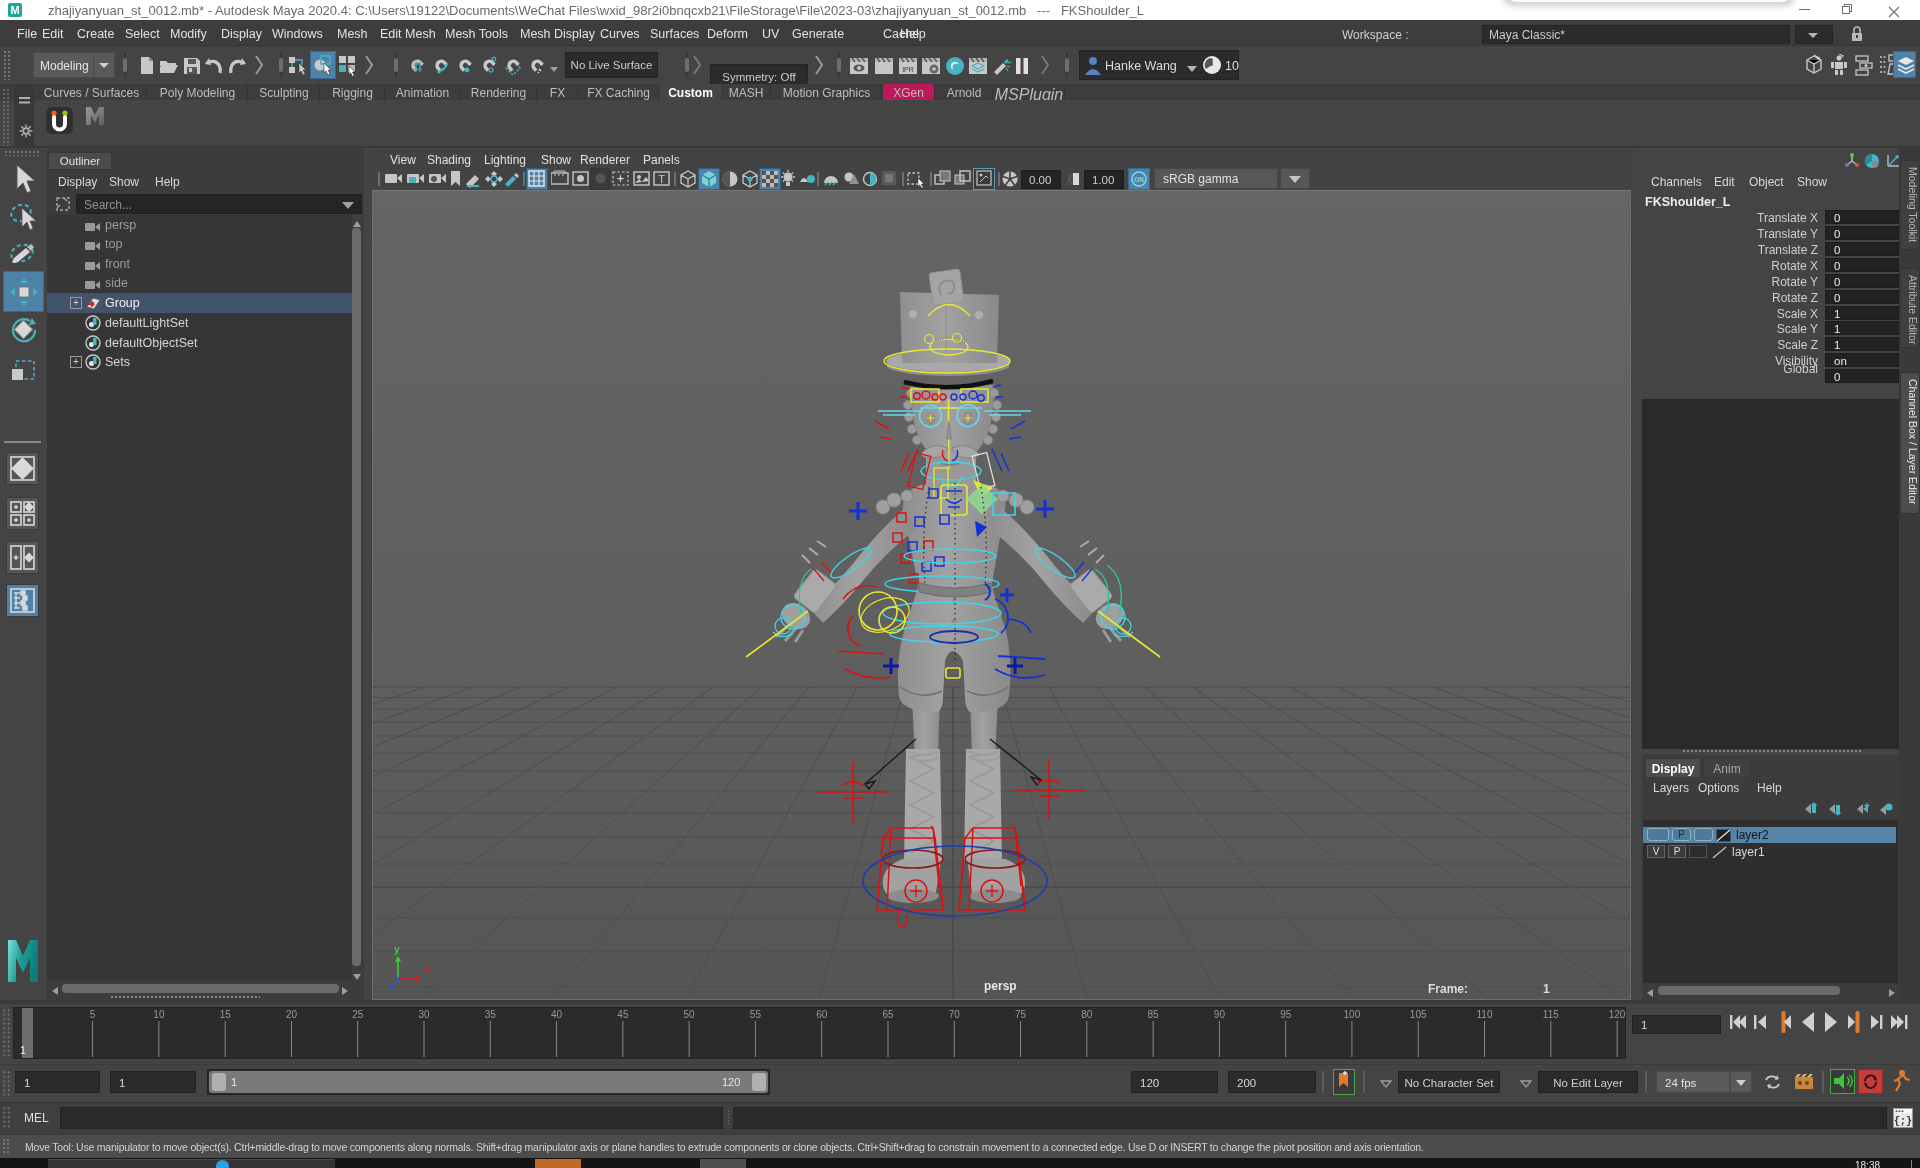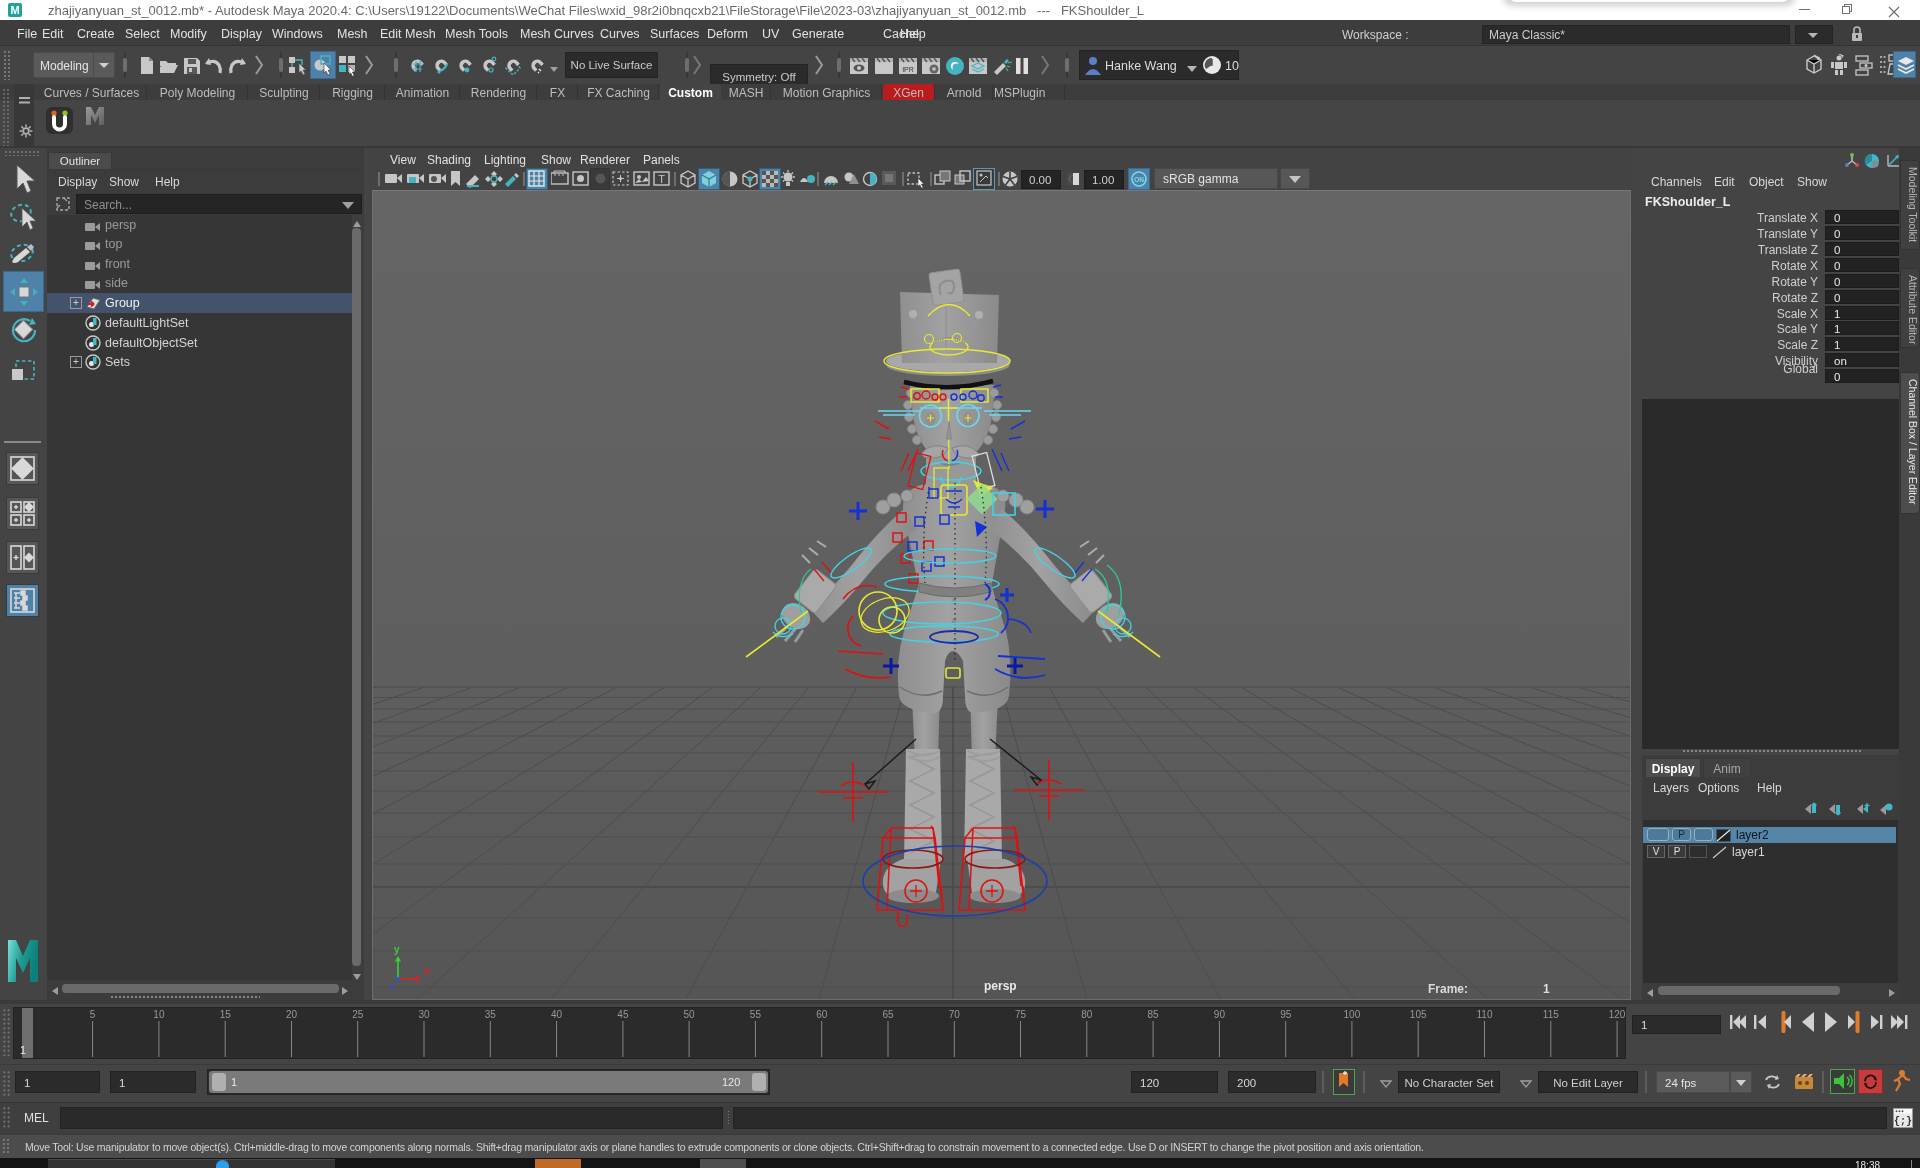--- a/index.html
+++ b/index.html
@@ -26,21 +26,21 @@
 <div class="mitem" style="left:17px;top:27px;">File</div>
 <div class="mitem" style="left:42px;top:27px;">Edit</div>
 <div class="mitem" style="left:77px;top:27px;">Create</div>
 <div class="mitem" style="left:125px;top:27px;">Select</div>
 <div class="mitem" style="left:170px;top:27px;">Modify</div>
 <div class="mitem" style="left:221px;top:27px;">Display</div>
 <div class="mitem" style="left:272px;top:27px;">Windows</div>
 <div class="mitem" style="left:337px;top:27px;">Mesh</div>
 <div class="mitem" style="left:380px;top:27px;">Edit Mesh</div>
 <div class="mitem" style="left:445px;top:27px;">Mesh Tools</div>
-<div class="mitem" style="left:520px;top:27px;">Mesh Curves</div>
+<div class="mitem" style="left:520px;top:27px;">Mesh Display</div>
 <div class="mitem" style="left:600px;top:27px;">Curves</div>
 <div class="mitem" style="left:650px;top:27px;">Surfaces</div>
 <div class="mitem" style="left:707px;top:27px;">Deform</div>
 <div class="mitem" style="left:762px;top:27px;">UV</div>
 <div class="mitem" style="left:792px;top:27px;">Generate</div>
 <div class="mitem" style="left:883px;top:27px;">Cache</div>
 <div class="mitem" style="left:900px;top:27px;">Help</div>
 <div class="abs" style="left:1342px;top:28px;width:100px;height:14px;color:#cfcfcf;font-size:12px;">Workspace :</div>
 <div class="fld" style="left:1482px;top:25px;width:308px;height:19px;padding:3px 6px;">Maya Classic*</div>
 <div class="abs" style="left:1795px;top:25px;width:38px;height:19px;background:#2b2b2b;border:1px solid #242424;"><svg width="34" height="17">
@@ -276,23 +276,23 @@
 <div class="abs" style="left:148px;top:84px;width:100px;height:16px;background:#3d3d3d;border-right:1px solid #333;border-radius:3px 3px 0 0;color:#bdbdbd;font-size:12px;text-align:center;padding-top:2px;white-space:nowrap;overflow:hidden;">Poly Modeling</div>
 <div class="abs" style="left:249px;top:84px;width:71px;height:16px;background:#3d3d3d;border-right:1px solid #333;border-radius:3px 3px 0 0;color:#bdbdbd;font-size:12px;text-align:center;padding-top:2px;white-space:nowrap;overflow:hidden;">Sculpting</div>
 <div class="abs" style="left:321px;top:84px;width:64px;height:16px;background:#3d3d3d;border-right:1px solid #333;border-radius:3px 3px 0 0;color:#bdbdbd;font-size:12px;text-align:center;padding-top:2px;white-space:nowrap;overflow:hidden;">Rigging</div>
 <div class="abs" style="left:386px;top:84px;width:74px;height:16px;background:#3d3d3d;border-right:1px solid #333;border-radius:3px 3px 0 0;color:#bdbdbd;font-size:12px;text-align:center;padding-top:2px;white-space:nowrap;overflow:hidden;">Animation</div>
 <div class="abs" style="left:461px;top:84px;width:76px;height:16px;background:#3d3d3d;border-right:1px solid #333;border-radius:3px 3px 0 0;color:#bdbdbd;font-size:12px;text-align:center;padding-top:2px;white-space:nowrap;overflow:hidden;">Rendering</div>
 <div class="abs" style="left:538px;top:84px;width:40px;height:16px;background:#3d3d3d;border-right:1px solid #333;border-radius:3px 3px 0 0;color:#bdbdbd;font-size:12px;text-align:center;padding-top:2px;white-space:nowrap;overflow:hidden;">FX</div>
 <div class="abs" style="left:579px;top:84px;width:80px;height:16px;background:#3d3d3d;border-right:1px solid #333;border-radius:3px 3px 0 0;color:#bdbdbd;font-size:12px;text-align:center;padding-top:2px;white-space:nowrap;overflow:hidden;">FX Caching</div>
 <div class="abs" style="left:660px;top:84px;width:61px;height:17px;background:#454545;border-radius:3px 3px 0 0;color:#fff;font-weight:bold;font-size:12px;text-align:center;padding-top:2px;white-space:nowrap;">Custom</div>
 <div class="abs" style="left:722px;top:84px;width:49px;height:16px;background:#3d3d3d;border-right:1px solid #333;border-radius:3px 3px 0 0;color:#bdbdbd;font-size:12px;text-align:center;padding-top:2px;white-space:nowrap;overflow:hidden;">MASH</div>
 <div class="abs" style="left:772px;top:84px;width:110px;height:16px;background:#3d3d3d;border-right:1px solid #333;border-radius:3px 3px 0 0;color:#bdbdbd;font-size:12px;text-align:center;padding-top:2px;white-space:nowrap;overflow:hidden;">Motion Graphics</div>
-<div class="abs" style="left:883px;top:84px;width:52px;height:16px;background:#b91c1c;border-right:1px solid #333;border-radius:3px 3px 0 0;color:#bdbdbd;font-size:12px;text-align:center;padding-top:2px;white-space:nowrap;overflow:hidden;">XGen</div>
+<div class="abs" style="left:883px;top:84px;width:52px;height:16px;background:#be185d;border-right:1px solid #333;border-radius:3px 3px 0 0;color:#bdbdbd;font-size:12px;text-align:center;padding-top:2px;white-space:nowrap;overflow:hidden;">XGen</div>
 <div class="abs" style="left:936px;top:84px;width:57px;height:16px;background:#3d3d3d;border-right:1px solid #333;border-radius:3px 3px 0 0;color:#bdbdbd;font-size:12px;text-align:center;padding-top:2px;white-space:nowrap;overflow:hidden;">Arnold</div>
-<div class="abs" style="left:994px;top:84px;width:71px;height:16px;background:#3d3d3d;border-right:1px solid #333;border-radius:3px 3px 0 0;color:#bdbdbd;font-size:12px;padding-top:2px;white-space:nowrap;overflow:hidden;">MSPlugin</div>
+<div class="abs" style="left:994px;top:84px;width:71px;height:16px;background:#3d3d3d;border-right:1px solid #333;border-radius:3px 3px 0 0;color:#bdbdbd;font-size:16px;text-align:center;padding-top:2px;white-space:nowrap;overflow:hidden;font-style:italic;">MSPlugin</div>
 <div class="abs" style="left:1065px;top:99px;width:855px;height:1px;background:#3a3a3a;"></div>
 <div class="abs" style="left:46px;top:107px;width:27px;height:27px;background:#2f2f2f;border-radius:6px;"><svg width="27" height="27">
       <circle cx="8" cy="6" r="2.6" fill="#e8641b"></circle>
       <circle cx="19" cy="6" r="2.6" fill="#8cc916"></circle>
       <path d="M8 10 v7 a5.5 5.5 0 0 0 11 0 v-7" fill="none" stroke="#fff" stroke-width="4" stroke-linecap="round"></path>
     </svg></div>
 <div class="abs" style="left:84px;top:105px;width:22px;height:22px;"><svg width="22" height="22">
       <defs>
         <linearGradient id="mg" x1="0" y1="0" x2="1" y2="1">
           <stop offset="0" stop-color="#9a9a9a"></stop>

